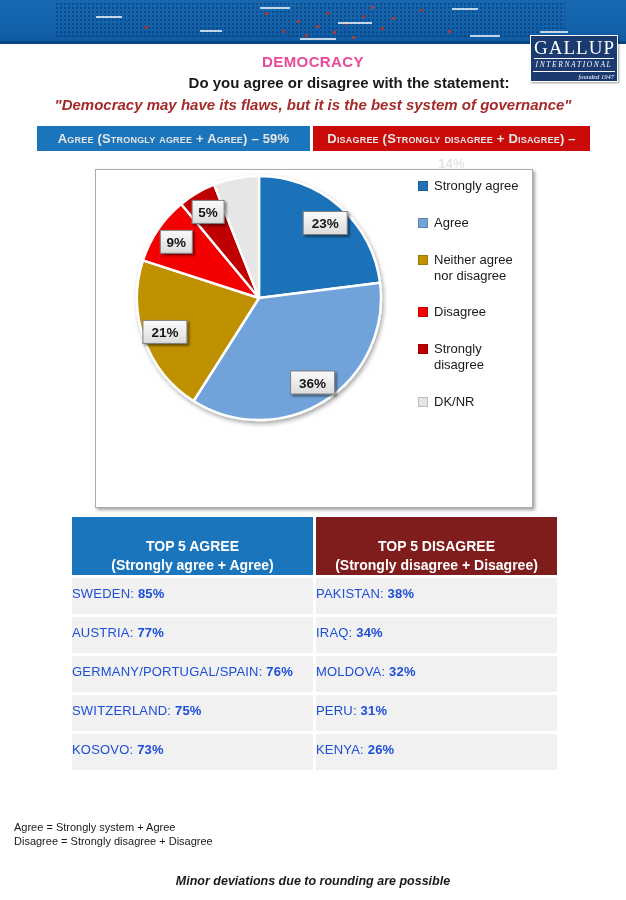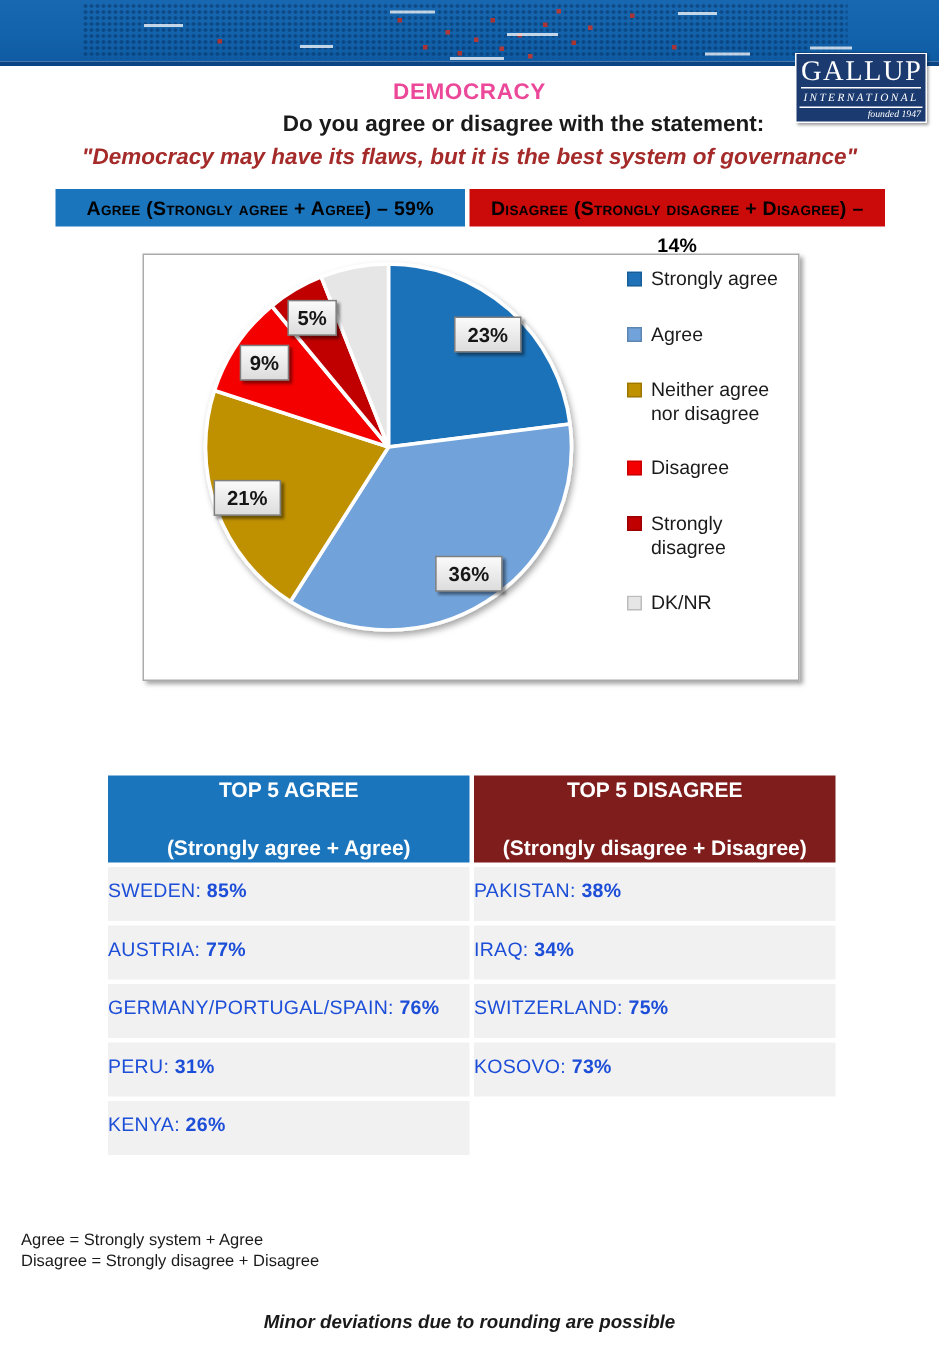--- a/index.html
+++ b/index.html
@@ -40,40 +40,40 @@
   
   .title{position:absolute;left:0;top:53px;width:626px;text-align:center;
          font-size:15px;font-weight:bold;color:#ec4899;letter-spacing:.4px;}
   .subtitle{position:absolute;left:0;top:74px;width:626px;text-align:center;
          font-size:15px;font-weight:bold;color:#1a1a1a;margin-left:36px;}
   .quote{position:absolute;left:0;top:96px;width:626px;text-align:center;
          font-size:15px;font-weight:bold;font-style:italic;color:#A52A2A;}
 
   
   .bars{position:absolute;left:37px;top:126px;width:553px;height:25px;display:flex;gap:3px;}
-  .bar{height:25px;line-height:25px;text-align:center;color:#000000;font-weight:bold;
+  .bar{height:25px;line-height:25px;text-align:center;color:#e5e5e5;font-weight:bold;
        font-size:13px;font-variant:small-caps;letter-spacing:.2px;}
   .bar.blue{width:273px;background:#1B75BC;}
   .bar.red{width:277px;background:#CB0A0A;}
 
   
-  .chart-frame{position:absolute;left:95px;top:169px;width:438px;height:285px;background:#fff;
+  .chart-frame{position:absolute;left:95px;top:169px;width:438px;height:339px;background:#fff;
        border:1px solid #ABABAB;box-shadow:2px 2px 3px rgba(90,90,90,.55);box-sizing:border-box;}
   .chart-frame svg{position:absolute;left:0;top:0;}
   svg text{font-family:"Liberation Sans",sans-serif;font-weight:bold;font-size:13.5px;fill:#151515;}
   .legend{position:absolute;left:322px;top:8px;width:110px;height:232px;
        display:flex;flex-direction:column;justify-content:space-between;}
   .legend-item{display:flex;align-items:flex-start;gap:6px;font-size:13px;line-height:16px;color:#1a1a1a;}
   .legend-swatch{flex:0 0 auto;width:10px;height:10px;margin-top:3px;
        box-shadow:inset 0 0 0 1px rgba(0,0,0,.18);}
 
   
   .t5{position:absolute;left:72px;top:517px;width:485px;display:grid;
       grid-template-columns:1fr 1fr;gap:3px;background:#fff;}
-  .t5 .hdr{height:58px;display:flex;flex-direction:column;justify-content:space-between;text-align:center;
+  .t5 .hdr{height:58px;display:flex;flex-direction:column;justify-content:flex-end;text-align:center;
       color:#fff;font-weight:bold;font-size:14px;line-height:19px;}
   .hdr.blue{background:#1B75BC;} .hdr.red{background:#7f1d1d;}
   .t5 .cell{height:36px;line-height:31px;text-align:left;background:#F1F1F1;
       font-size:13px;color:#1d4ed8;letter-spacing:.2px;}
   .t5 .cell b{font-weight:bold;}
 
   
   .defs{position:absolute;left:14px;top:820px;font-size:11px;line-height:14px;color:#1a1a1a;}
   .defs .h{font-weight:bold;}
   .footnote{position:absolute;left:0;top:874px;width:626px;text-align:center;
@@ -195,20 +195,21 @@
       <span>(Strongly disagree + Disagree)</span>
     </div>
 
     <div class="cell"><span>SWEDEN:</span> <b>85%</b></div>
     <div class="cell"><span>PAKISTAN:</span> <b>38%</b></div>
 
     <div class="cell"><span>AUSTRIA:</span> <b>77%</b></div>
     <div class="cell"><span>IRAQ:</span> <b>34%</b></div>
 
     <div class="cell"><span>GERMANY/PORTUGAL/SPAIN:</span> <b>76%</b></div>
+    <div class="cell"><span>MOLDOVA:</span> <b>32%</b></div>
 
     <div class="cell"><span>SWITZERLAND:</span> <b>75%</b></div>
     <div class="cell"><span>PERU:</span> <b>31%</b></div>
 
     <div class="cell"><span>KOSOVO:</span> <b>73%</b></div>
     <div class="cell"><span>KENYA:</span> <b>26%</b></div>
   </div>
 
   <div class="defs">
     <div>Agree = Strongly system + Agree</div>

